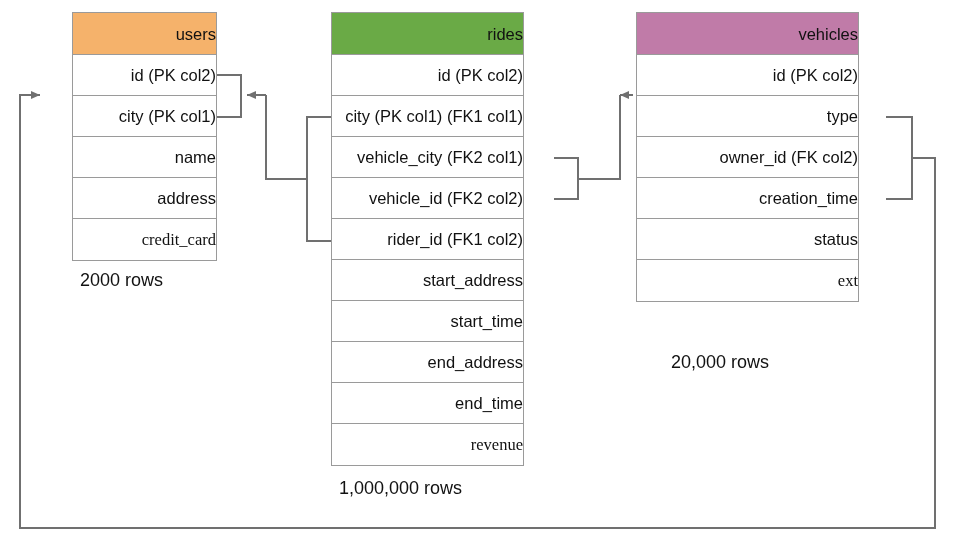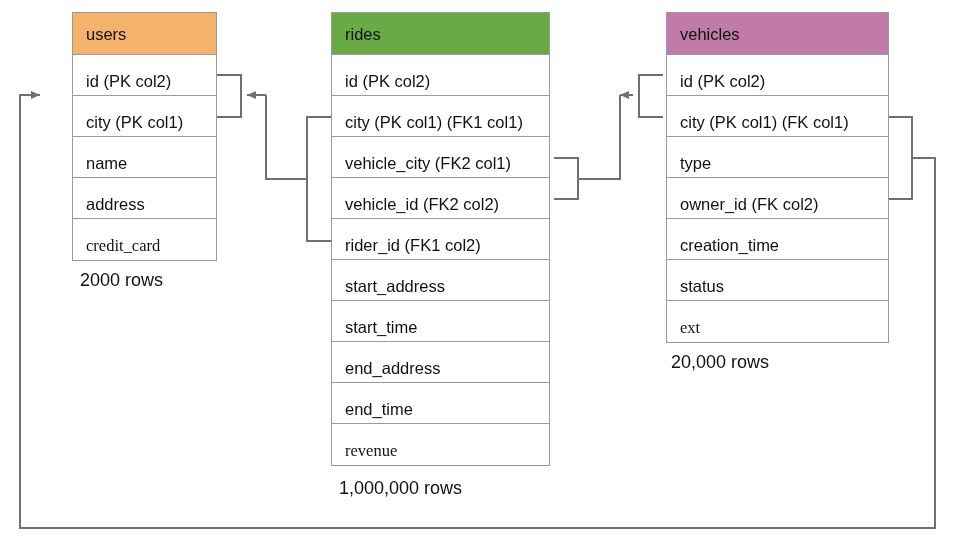--- a/index.html
+++ b/index.html
@@ -20,54 +20,55 @@
     position: absolute;
     left: 0; top: 0;
     width: 960px; height: 540px;
     pointer-events: none;
   }
   .entity {
     position: absolute;
     border: 1px solid #9a9a9a;
     background: #f0abfc;
     z-index: 2;
+    text-align: right;
   }
   .entity-header {
     height: 42px;
     line-height: 42px;
     padding: 0 0 0 13px;
     font-size: 16.5px;
     color: #111111;
     border-bottom: 1px solid #9a9a9a;
     white-space: nowrap;
     overflow: hidden;
   }
   .entity-field {
     height: 41px;
     line-height: 41px;
-    padding: 6px 0 0 13px;
+    padding: 0 0 0 13px;
     font-size: 16.5px;
     color: #111111;
     border-bottom: 1px solid #9a9a9a;
     background: #ffffff;
     white-space: nowrap;
     overflow: hidden;
   }
   .entity-field.last { border-bottom: none; font-family: Liberation Serif, serif; }
   .row-count {
     position: absolute;
     font-size: 18px;
     color: #111111;
     white-space: nowrap;
     z-index: 2;
   }
   
   #ent-users    { left: 72px;  top: 12px;  width: 145px; }
-  #ent-rides    { left: 331px; top: 12px;  width: 219px; }
-  #ent-vehicles { left: 666px; top: 12px;  width: 223px; }
+  #ent-rides    { left: 331px; top: 12px;  width: 193px; }
+  #ent-vehicles { left: 636px; top: 12px;  width: 223px; }
   #rows-users    { left: 80px;  top: 270px; }
   #rows-rides    { left: 339px; top: 478px; }
   #rows-vehicles { left: 671px; top: 352px; }
 </style>
 </head>
 <body>
 
 <div id="canvas">
 
   <svg class="edges" viewBox="0 0 960 540" width="960" height="540">
@@ -130,21 +131,20 @@
     <div class="entity-field">start_time</div>
     <div class="entity-field">end_address</div>
     <div class="entity-field">end_time</div>
     <div class="entity-field last">revenue</div>
   </div>
   <div class="row-count" id="rows-rides">1,000,000 rows</div>
 
   <div class="entity" id="ent-vehicles">
     <div class="entity-header" style="background-color: rgb(192, 123, 168);">vehicles</div>
     <div class="entity-field">id (PK col2)</div>
-    <div class="entity-field">city (PK col1) (FK col1)</div>
     <div class="entity-field">type</div>
     <div class="entity-field">owner_id (FK col2)</div>
     <div class="entity-field">creation_time</div>
     <div class="entity-field">status</div>
     <div class="entity-field last">ext</div>
   </div>
   <div class="row-count" id="rows-vehicles">20,000 rows</div>
 
 </div>
 

